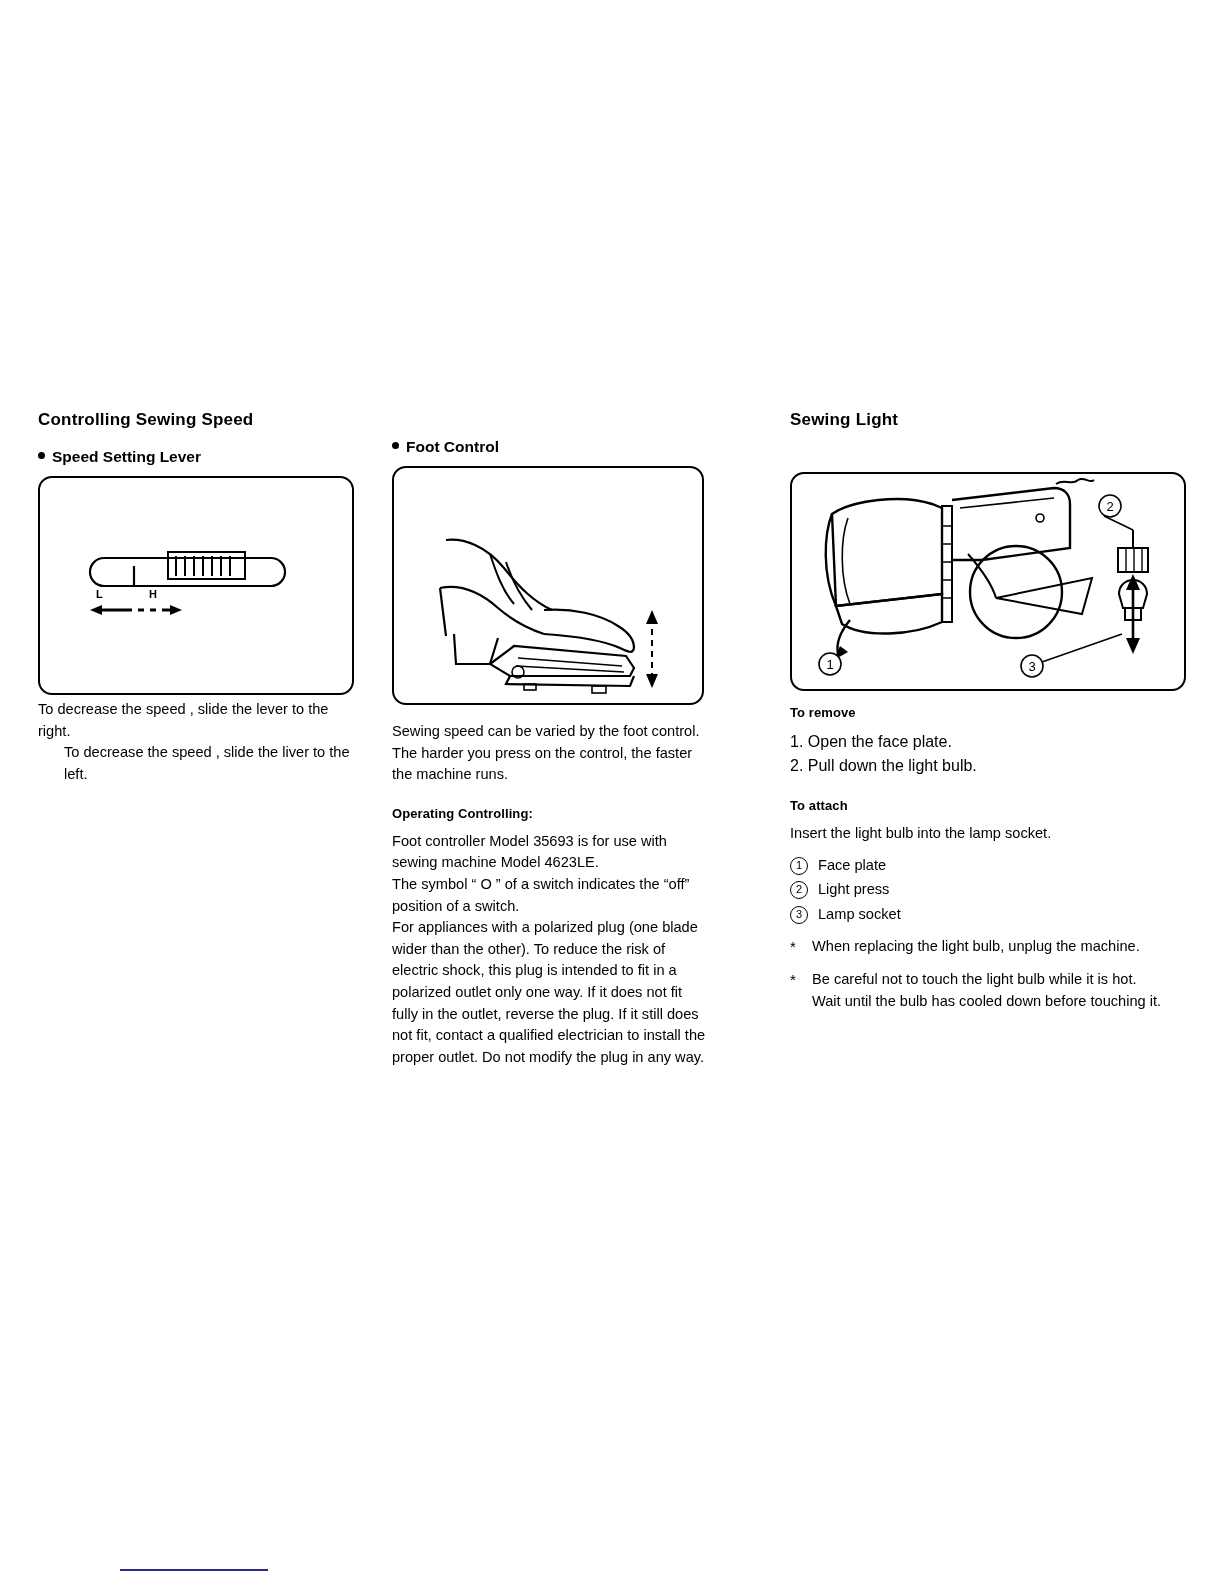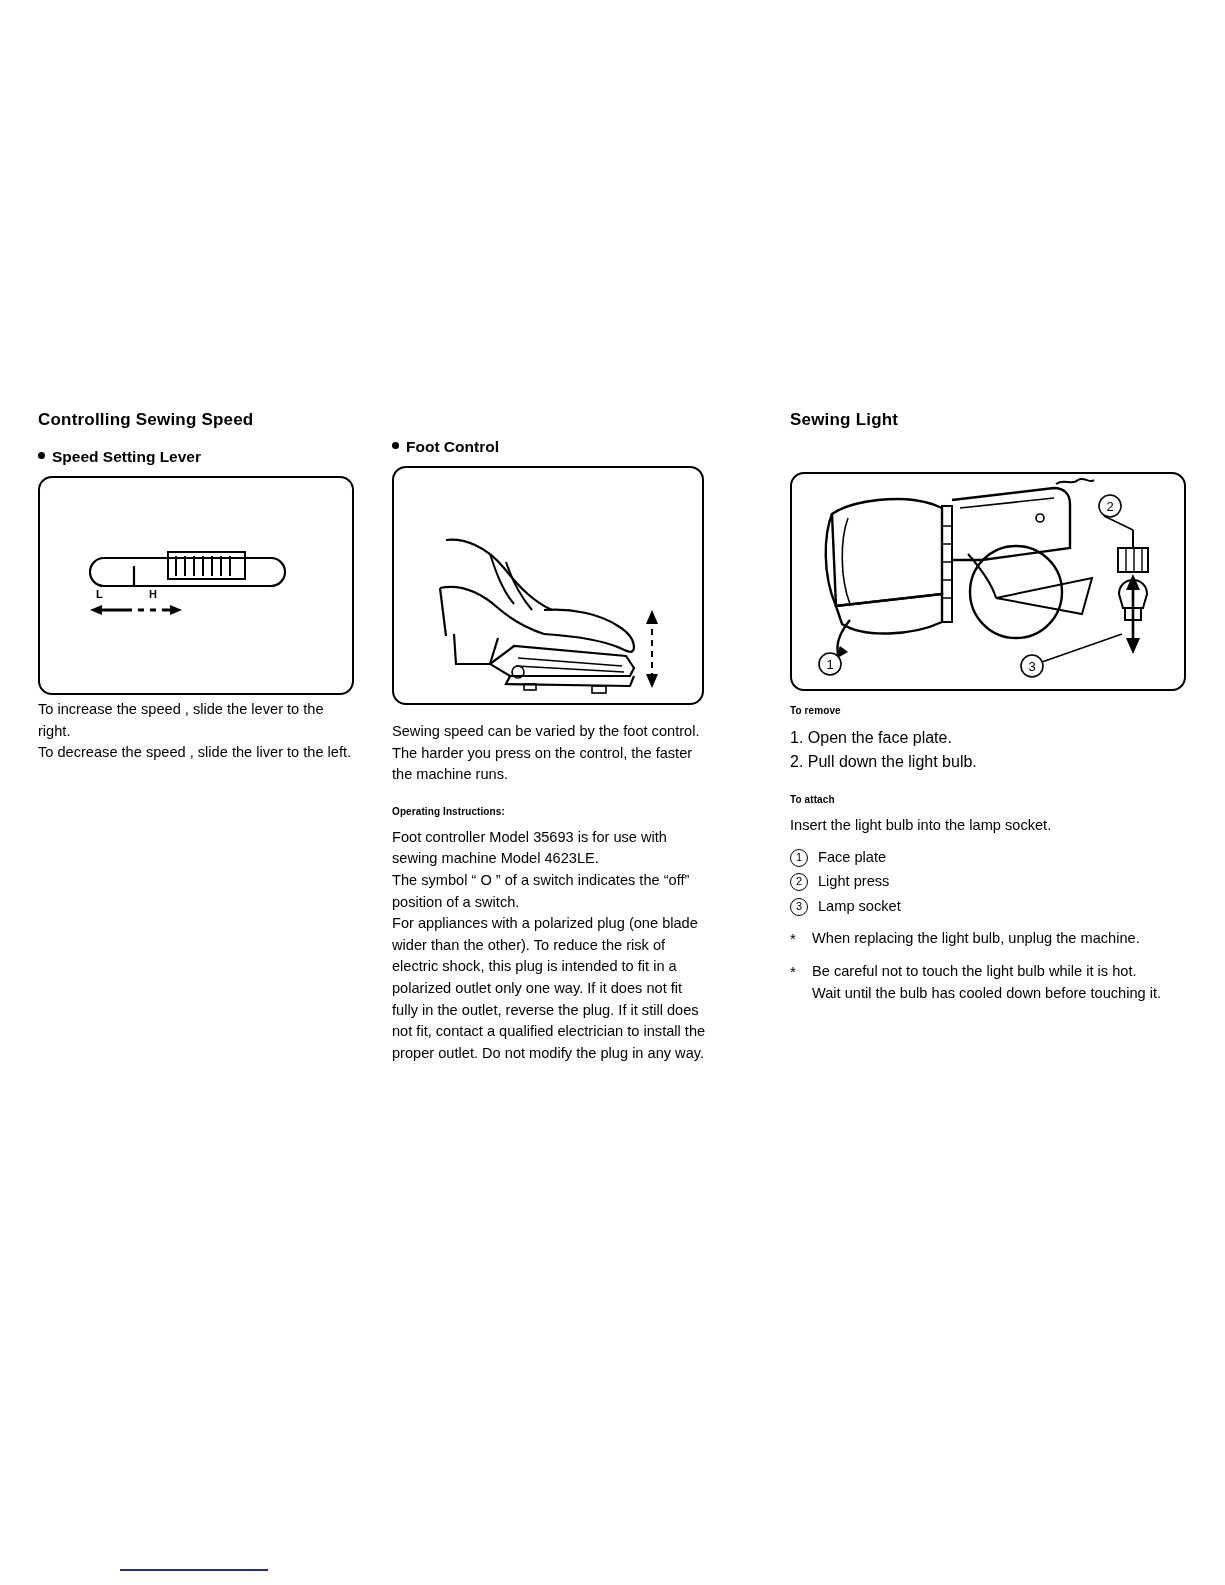--- a/index.html
+++ b/index.html
@@ -43,21 +43,21 @@
   }
 
   
   h1.section-title {
     font-size: 17px;
     font-weight: bold;
     margin: 0 0 18px 0;
     letter-spacing: 0.2px;
   }
   .sub-head {
-    font-size: 10px;
+    font-size: 13px;
     font-weight: bold;
     margin: 0 0 10px 0;
     letter-spacing: 0.1px;
   }
   .bullet-head {
     font-size: 15.5px;
     font-weight: bold;
     margin: 0 0 10px 0;
   }
   .bullet-head .dot {
@@ -178,22 +178,22 @@
         <line x1="122" y1="132" x2="132" y2="132" stroke="#000" stroke-width="3"></line>
         <polygon points="142,132 130,127 130,137" fill="#000"></polygon>
 
         <text x="56" y="120" font-family="Liberation Sans, sans-serif" font-size="11" font-weight="bold">L</text>
         <text x="109" y="120" font-family="Liberation Sans, sans-serif" font-size="11" font-weight="bold">H</text>
       </svg>
     </div>
 
     <div style="height:16px"></div>
 
-    <p class="body" style="margin-top:-12px;">To increase the speed , slide the lever to the right.</p>
-    <p class="body" style="margin-top:-12px;">To decrease the speed , slide the liver to the left.</p>
+    <p class="body" style="margin-top:-12px;">To decrease the speed , slide the lever to the right.</p>
+    <p class="body" style="margin-top:-12px;margin-left:26px;">To decrease the speed , slide the liver to the left.</p>
 
   </div>
 
   <div class="col-mid">
 
     <div style="height:28px"></div>
 
     <div class="bullet-head">
       <span class="dot"></span><span>Foot Control</span>
     </div>
@@ -232,21 +232,21 @@
       </svg>
     </div>
 
     <div style="height:16px"></div>
 
     <p class="body">Sewing speed can be varied by the foot control.</p>
     <p class="body" style="margin-top:-12px;">The harder you press on the control, the faster the machine runs.</p>
 
     <div style="height:8px"></div>
 
-    <div class="sub-head">Operating Instructions:</div>
+    <div class="sub-head">Operating Controlling:</div>
 
     <p class="body">Foot controller Model 35693 is for use with sewing machine Model 4623LE.</p>
     <p class="body" style="margin-top:-12px;">The symbol “ O ” of a switch indicates the “off” position of a switch.</p>
     <p class="body" style="margin-top:-12px;">For appliances with a polarized plug (one blade wider than the other). To reduce the risk of electric shock, this plug is intended to fit in a polarized outlet only one way. If it does not fit fully in the outlet, reverse the plug. If it still does not fit, contact a qualified electrician to install the proper outlet. Do not modify the plug in any way.</p>
 
   </div>
 
   <div class="col-right">
 
     <h1 class="section-title" style="margin-bottom:42px;">Sewing Light</h1>

